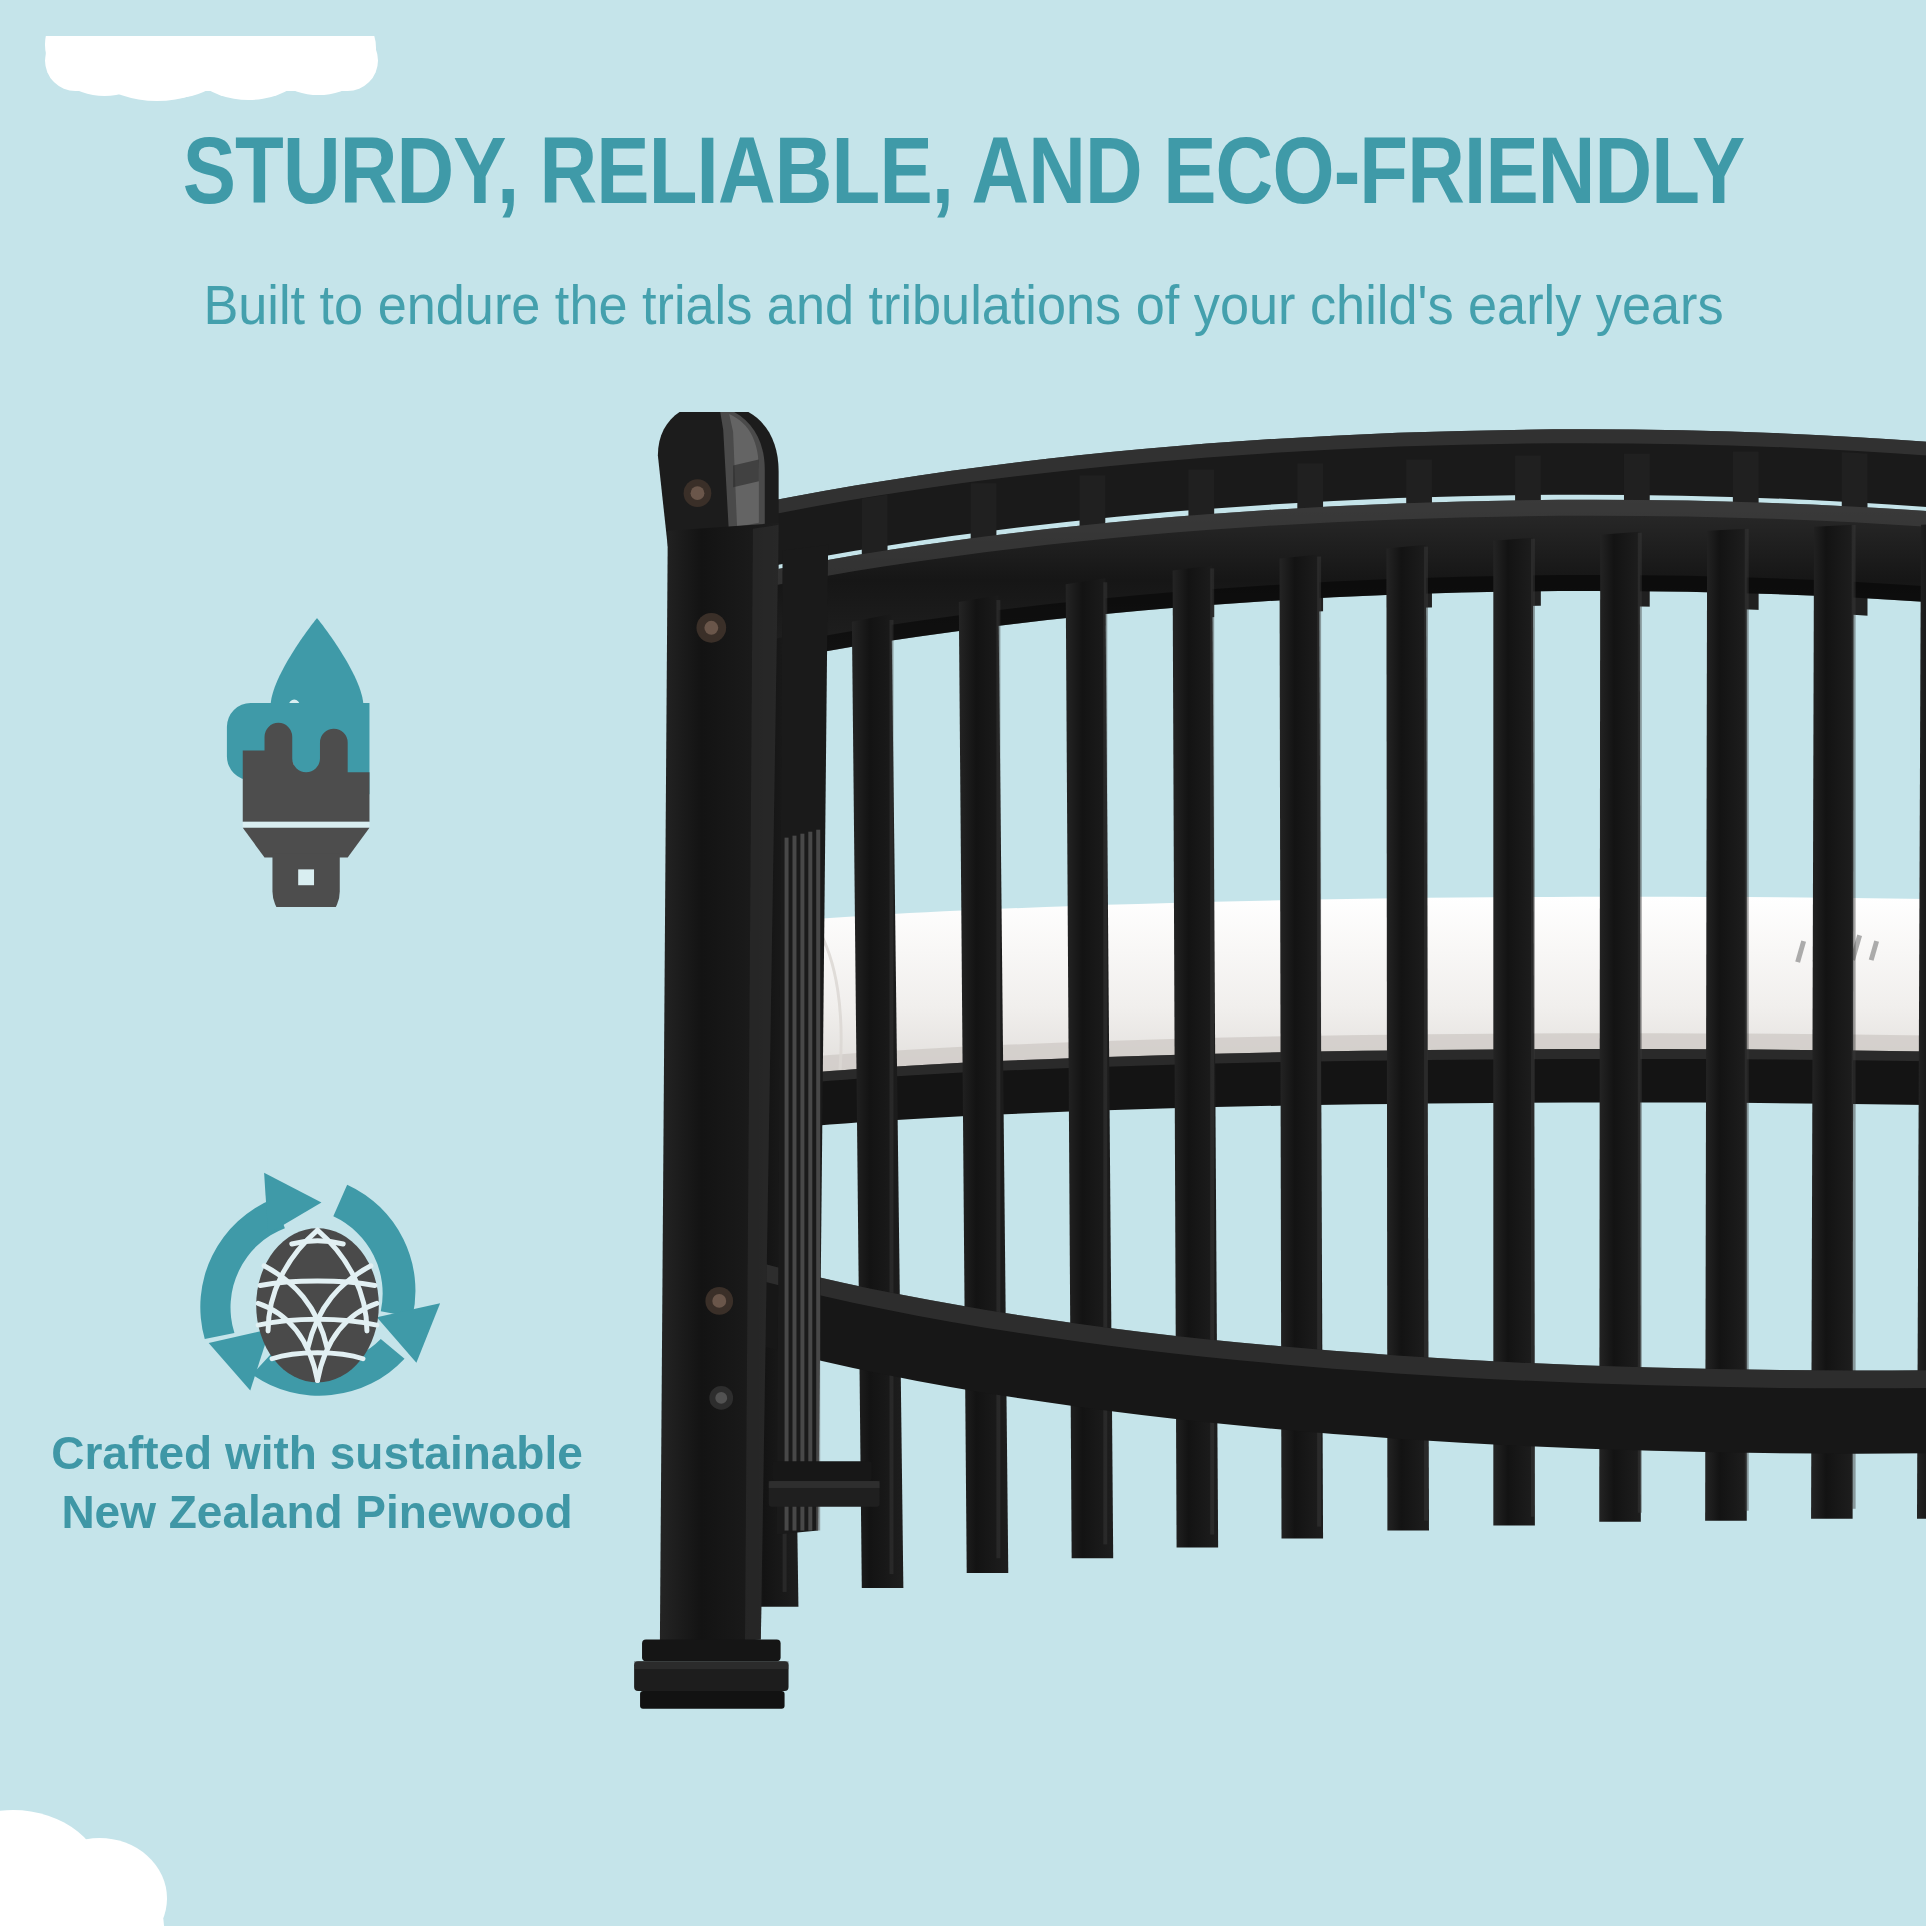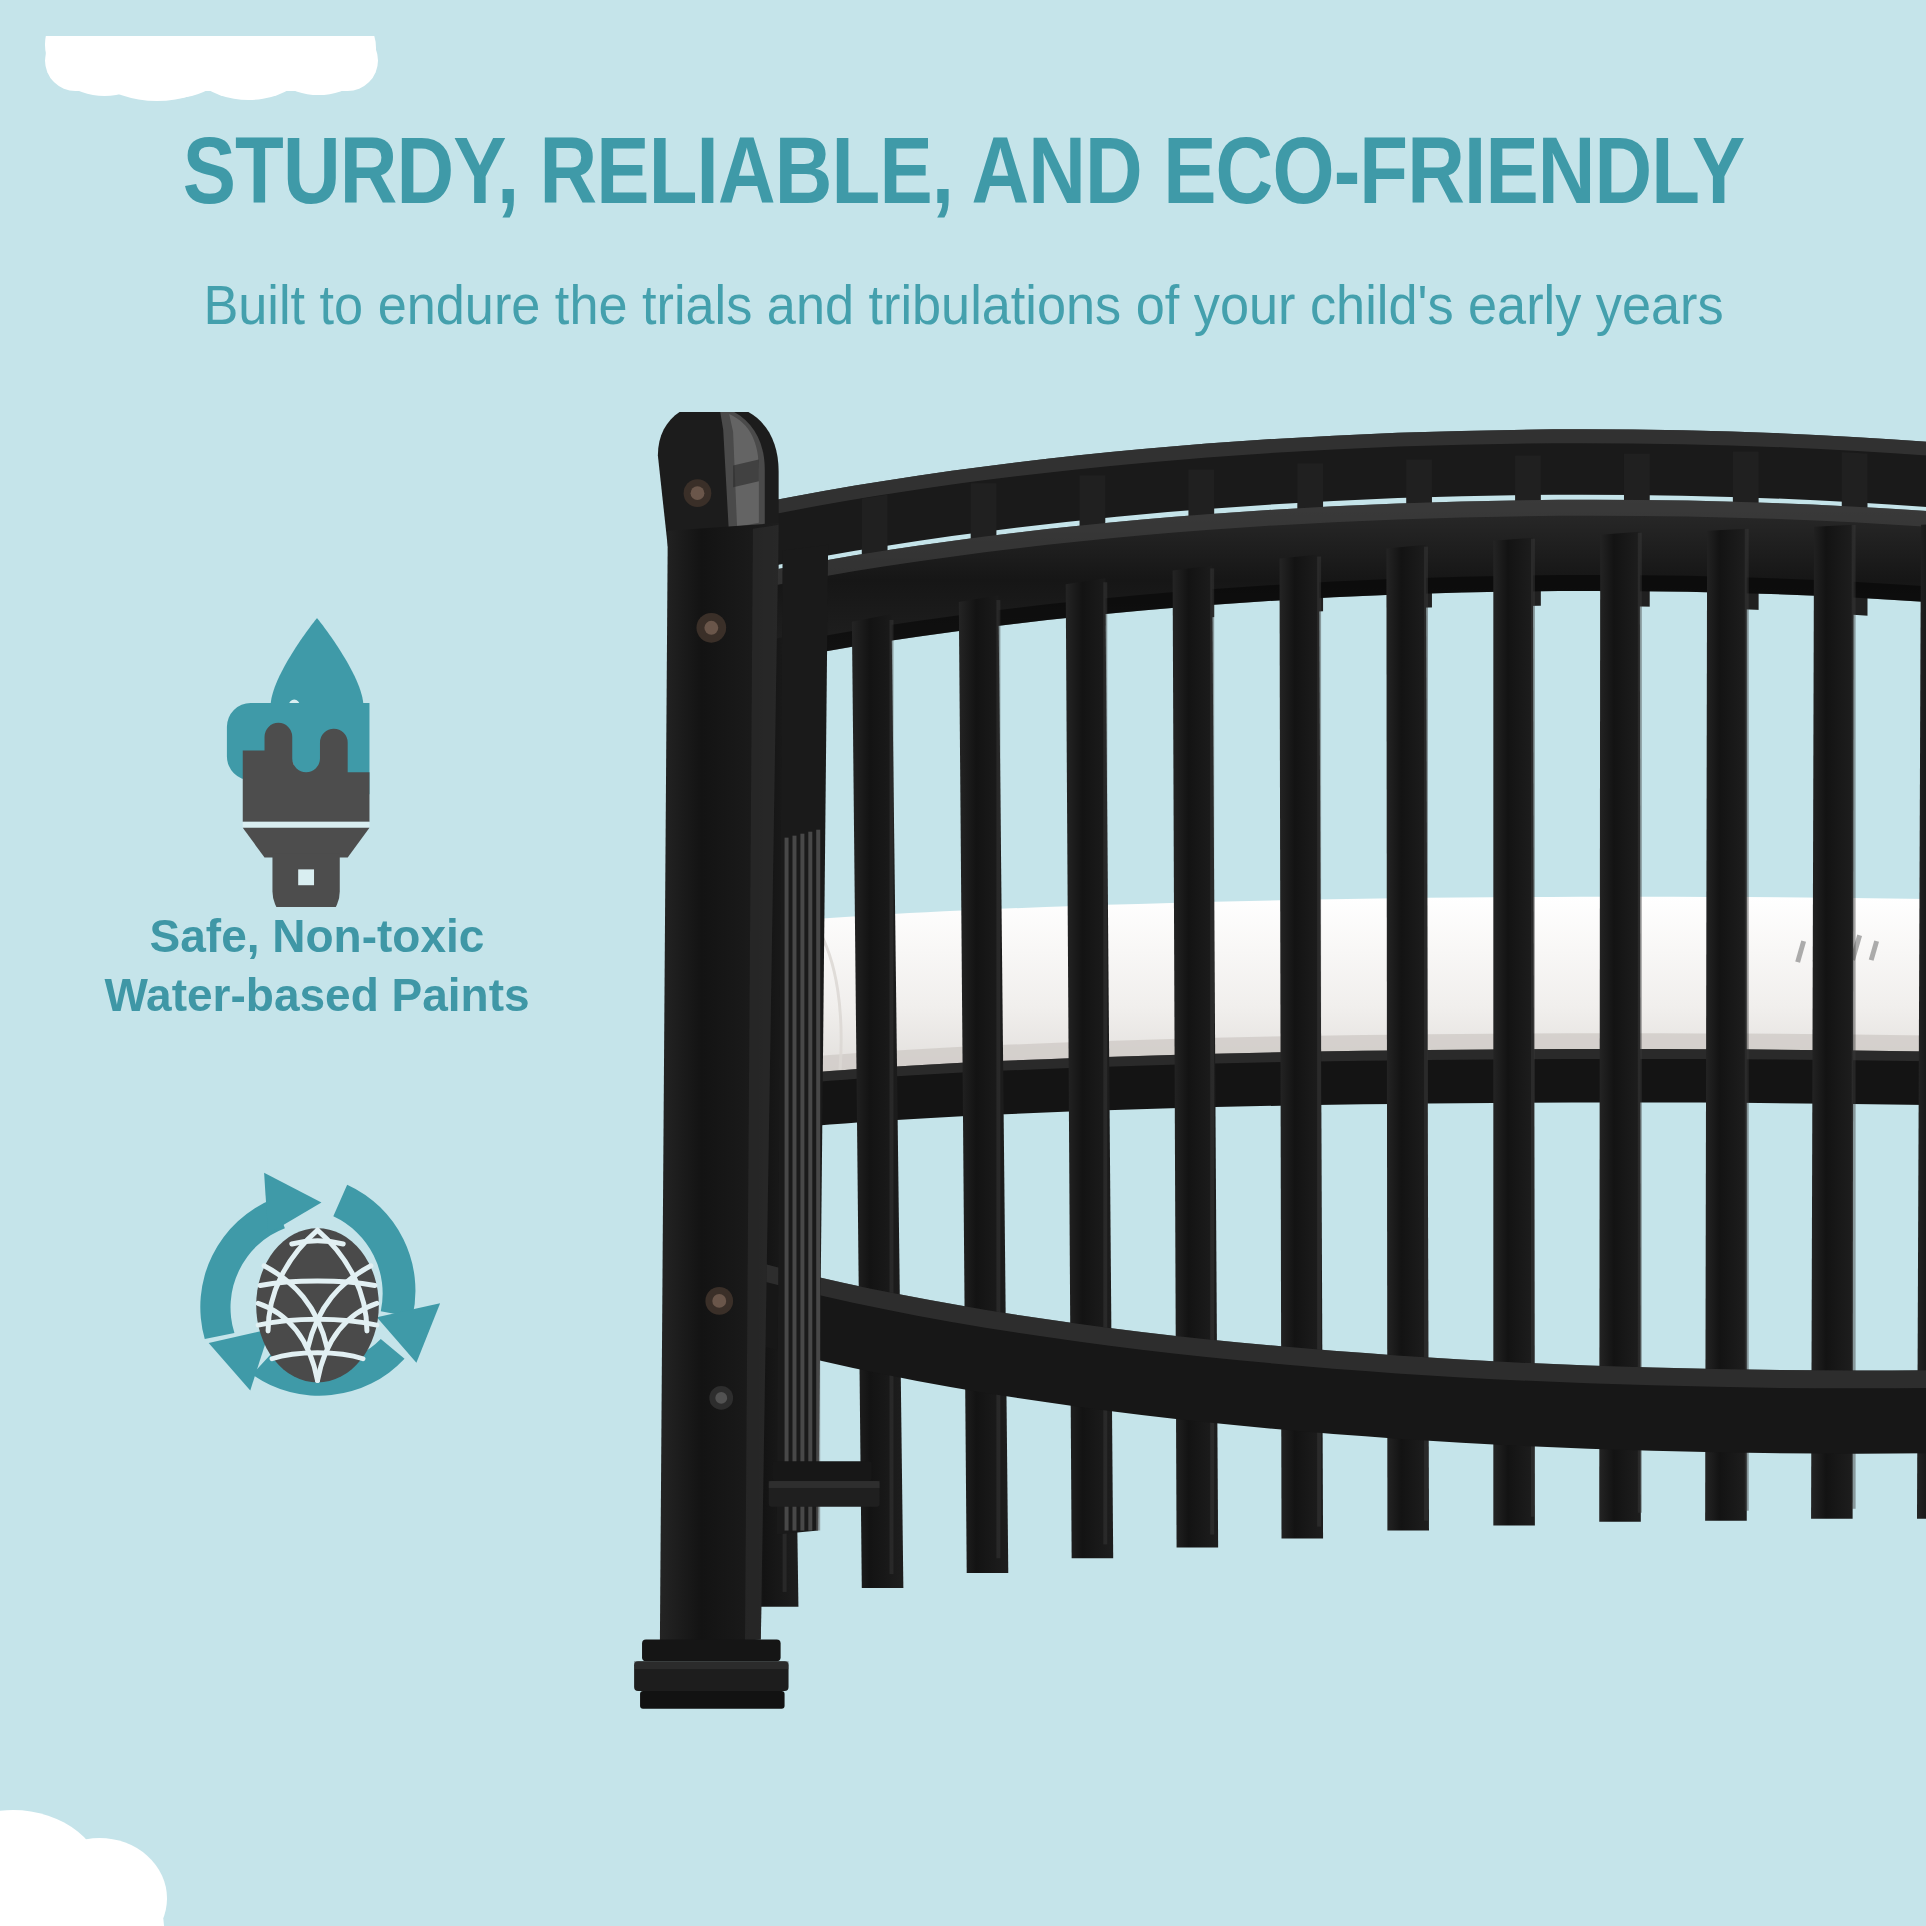--- a/index.html
+++ b/index.html
@@ -95,22 +95,20 @@
       <path d="M40 142 h22 v-14 a14 14 0 0 1 28 0 v22 a14 14 0 0 0 28 0
                v-16 a14 14 0 0 1 28 0 v30 h22 v50 H40 Z" fill="#4d4d4d"></path>
 
       <rect x="40" y="214" width="128" height="6" fill="#d9eef1"></rect>
 
       <path d="M40 220 h128 l-22 30 H62 Z" fill="#4d4d4d"></path>
 
       <path d="M70 246 h68 v38 a34 34 0 0 1-68 0 Z" fill="#4d4d4d"></path>
       <rect x="96" y="262" width="16" height="16" fill="#d9eef1"></rect>
     </svg>
-    <div class="cap">Safe, Non-toxic
-Water-based Paints</div>
   </div>
 
   <div class="feature" id="feat-wood">
     <svg class="icon-wrap" width="297" height="269" viewBox="0 0 300 272">
       <g fill="#3f9aa8">
 
         <path d="M36 186 A118 118 0 0 1 106 44 l11 30 A86 86 0 0 0 66 180 Z"></path>
         <path d="M96 18 l58 30 -54 32 Z"></path>
 
         <path d="M180 30 A118 118 0 0 1 246 164 l-32 -6 A86 86 0 0 0 166 62 Z"></path>
@@ -129,20 +127,22 @@
           <path d="M204 112 C174 128 150 152 140 196"></path>
           <path d="M90 150 C120 160 142 186 150 228"></path>
           <path d="M210 150 C180 160 158 186 150 228"></path>
           <path d="M92 132 C124 126 176 126 208 132"></path>
           <path d="M90 172 C124 164 176 164 210 172"></path>
           <path d="M104 206 C128 198 172 198 196 206"></path>
           <path d="M124 90 C140 86 160 86 176 90"></path>
         </g>
       </g>
     </svg>
+    <div class="cap">Crafted with sustainable
+New Zealand Pinewood</div>
   </div>
 
   <svg id="crib" viewBox="0 0 1306 1480">
     <defs>
       <linearGradient id="woodG" x1="0" y1="0" x2="1" y2="0">
         <stop offset="0" stop-color="#242424"></stop>
         <stop offset="0.35" stop-color="#131313"></stop>
         <stop offset="1" stop-color="#1e1e1e"></stop>
       </linearGradient>
       <linearGradient id="railG" x1="0" y1="0" x2="0" y2="1">

